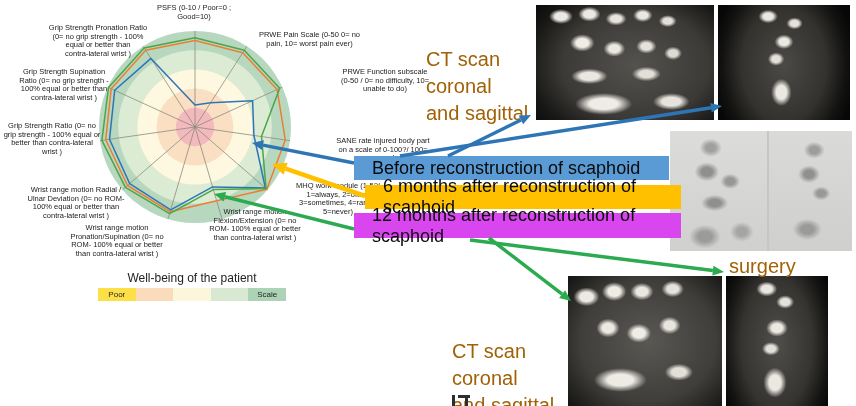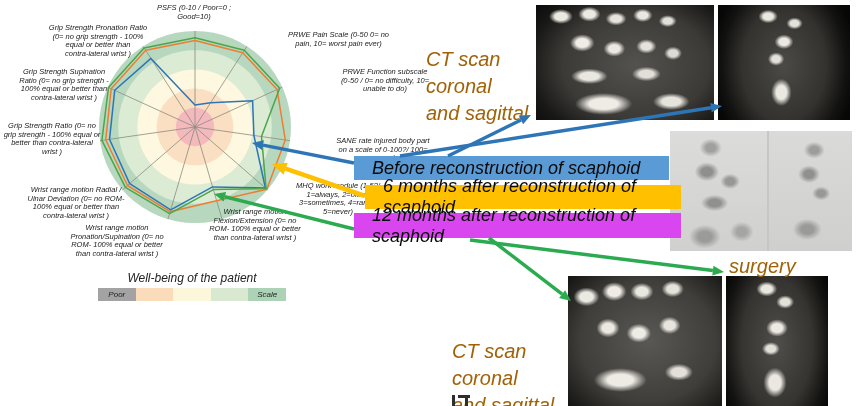--- a/index.html
+++ b/index.html
@@ -1,17 +1,17 @@
 <!DOCTYPE html>
 <html><head>
 <meta charset="utf-8">
 <style>
   html,body{margin:0;padding:0;background:#fff;}
   #canvas{position:relative;width:852px;height:406px;background:#fff;overflow:hidden;
-          font-family:"Liberation Sans",sans-serif;color:#1a1a1a;font-style:italic;}
+          font-family:"Liberation Sans",sans-serif;color:#1a1a1a;}
   
   #radar-svg{position:absolute;left:85px;top:18px;width:220px;height:215px;}
   .axis-label{position:absolute;font-size:7.5px;line-height:1.15;text-align:center;
               white-space:pre-line;color:#1b1b1b;}
   
   #legend-title{position:absolute;left:98px;top:271px;width:188px;text-align:center;
                 font-size:12px;color:#222;}
   #legend-bar{position:absolute;left:98px;top:288px;width:188px;height:13px;display:flex;}
   .swatch{flex:1;font-size:8px;line-height:13px;text-align:center;color:#222;}
   
@@ -119,21 +119,21 @@
       <line x1="110" y1="109" x2="14.977141579430466" y2="122.66222447423539" stroke="#8b8b7e" stroke-width="0.8"></line>
       <line x1="110" y1="109" x2="22.675328445966215" y2="69.12015875181893" stroke="#8b8b7e" stroke-width="0.8"></line>
       <line x1="110" y1="109" x2="58.098481524262645" y2="28.239660848206597" stroke="#8b8b7e" stroke-width="0.8"></line>
       <polygon points="110.0,86.9 125.6,84.8 167.6,82.7 168.9,117.5 180.4,170.0 127.6,168.9 85.7,191.9 44.7,165.6 24.5,121.3 29.7,72.3 65.9,40.4" fill="none" stroke="#2E75B6" stroke-width="1.5" stroke-linejoin="round"></polygon>
       <polygon points="110.0,22.6 157.7,34.7 192.1,71.5 200.3,122.0 181.8,171.2 131.6,182.7 85.1,193.7 42.5,167.5 20.7,121.8 26.2,70.7 60.7,32.3" fill="none" stroke="#ED7D31" stroke-width="1.5" stroke-linejoin="round"></polygon>
       <polygon points="110.0,19.7 159.3,32.3 194.7,70.3 176.5,118.6 181.1,170.6 128.4,171.6 84.6,195.6 40.4,169.4 16.9,122.4 23.5,69.5 59.1,29.9" fill="none" stroke="#4AA64A" stroke-width="1.5" stroke-linejoin="round"></polygon>
     </svg>
   <div id="axis-labels">
       <div class="axis-label" style="left: 128px; top: 4px; width: 132px;">PSFS (0-10 / Poor=0 ;
 Good=10)</div>
-      <div class="axis-label" style="left: 261px; top: 31px; width: 155px;">PRWE Pain Scale (0-50 0= no
+      <div class="axis-label" style="left: 232px; top: 31px; width: 155px;">PRWE Pain Scale (0-50 0= no
 pain, 10= worst pain ever)</div>
       <div class="axis-label" style="left: 312px; top: 68px; width: 146px;">PRWE Function subscale
 (0-50 / 0= no difficulty, 10=
 unable to do)</div>
       <div class="axis-label" style="left: 308px; top: 137px; width: 150px;">SANE rate injured body part
 on a scale of 0-100?/ 100=
 normal</div>
       <div class="axis-label" style="left: 282px; top: 182px; width: 112px;">MHQ work module (1-5?/
 1=always, 2=often,
 3=sometimes, 4=rarely,
@@ -159,21 +159,21 @@
 100% equal or better than
 contra-lateral wrist )</div>
       <div class="axis-label" style="left: 38px; top: 24px; width: 120px;">Grip Strength Pronation Ratio
 (0= no grip strength - 100%
 equal or better than
 contra-lateral wrist )</div>
     </div>
 
   <div id="legend-title">Well-being of the patient</div>
   <div id="legend-bar">
-      <div class="swatch" style="background: #a3a3a3;">Poor</div>
+      <div class="swatch" style="background: #fde047;">Poor</div>
       <div class="swatch" style="background: rgb(250, 220, 186);"></div>
       <div class="swatch" style="background: rgb(252, 246, 218);"></div>
       <div class="swatch" style="background: rgb(217, 233, 209);"></div>
       <div class="swatch" style="background: rgb(172, 211, 182);">Scale</div>
     </div>
 
   <div class="tbox" id="box-before" style="background: rgb(91, 155, 213);">
     <span>Before reconstruction of scaphoid</span>
   </div>
   <div class="tbox" id="box-six" style="background: rgb(255, 192, 0);">

